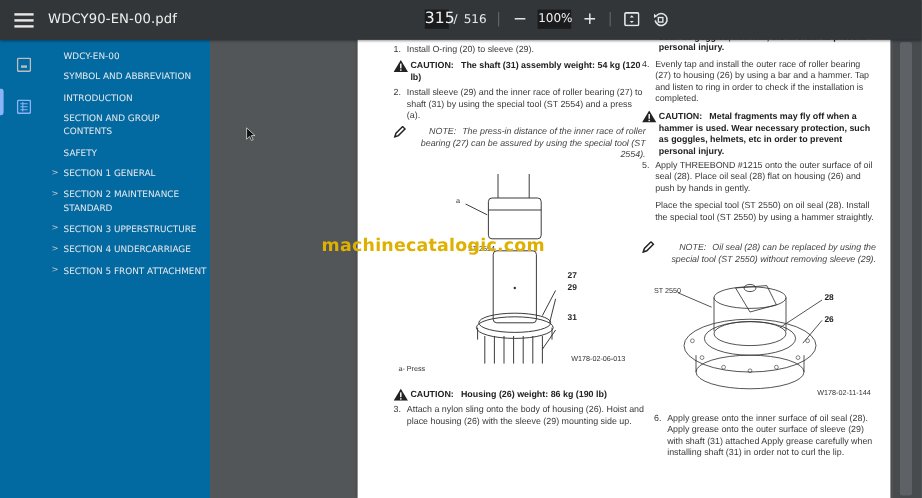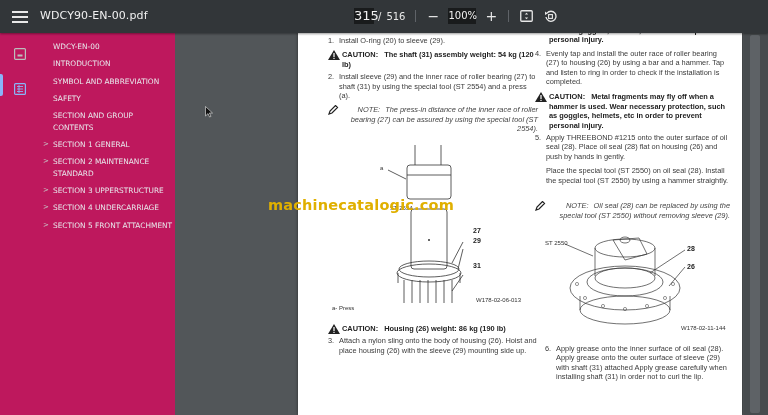--- a/index.html
+++ b/index.html
@@ -9,21 +9,21 @@
   .menu-btn span { display: block; height: 2px; background: #e8e8e8; margin: 2px 0 3px 0; }
   .title { position: absolute; left: 40px; top: 9px; font-size: 11px; color: #f1f1f1; letter-spacing: 0.1px; }
   .pager { position: absolute; left: 354px; top: 8px; display: flex; align-items: center; font-size: 10px; color: #e8e8e8; }
   .page-input { background: #191b1c; color: #f1f1f1; width: 20px; height: 16px; line-height: 16px; text-align: center; font-size: 13px; }
   .sep-slash { margin: 0 5px 0 4px; }
   .divider { width: 1px; height: 12px; background: #5f6368; margin: 0 10px; }
   .zoom-btn { font-size: 14px; width: 14px; text-align: center; color: #e8e8e8; cursor: pointer; }
   .zoom-input { background: #191b1c; color: #f1f1f1; width: 28px; height: 16px; line-height: 16px; text-align: center; font-size: 10px; margin: 0 8px; }
   .tool-icon { width: 14px; height: 14px; margin-left: 10px; cursor: pointer; display: flex; align-items: center; justify-content: center; }
 
-  .sidebar { position: absolute; left: 0; top: 33px; width: 175px; height: 382px; background: #be185d; }
+  .sidebar { position: absolute; left: 0; top: 33px; width: 175px; height: 382px; background: #0369a1; }
   .thumb-rail { position: absolute; left: 0; top: 0; width: 36px; height: 100%; }
   .rail-icon { position: absolute; left: 14px; width: 12px; height: 12px; cursor: pointer; }
   .rail-active { position: absolute; left: 0; top: 41px; width: 3px; height: 22px; background: #8ab4f8; border-radius: 0 2px 2px 0; }
   .outline { position: absolute; left: 40px; top: 8px; width: 135px; }
   .ol-item { position: relative; font-size: 7.4px; line-height: 11.5px; color: #e8eaed; padding-left: 13px; margin-bottom: 5.8px; cursor: pointer; text-transform: uppercase; }
   .ol-chev { position: absolute; left: 3px; top: 0; font-size: 7px; color: #c8c8c8; }
 
   .viewer { position: absolute; left: 175px; top: 33px; width: 593px; height: 382px; background: #525659; }
   .page { position: absolute; left: 123px; top: 0; width: 444px; height: 382px; background: #ffffff; box-shadow: 0 0 3px rgba(0,0,0,0.5); overflow: hidden; color: #333; font-family: "Liberation Sans", sans-serif; }
   .scroll { position: absolute; right: 0; top: 0; width: 24px; height: 382px; background: #474b4e; }
@@ -89,24 +89,24 @@
     <div class="rail-active"></div>
     <div class="rail-icon" style="top:47px">
       <svg width="12" height="12" viewBox="0 0 12 12">
           <rect x="0.6" y="0.6" width="10.8" height="10.8" rx="1" fill="none" stroke="#8ab4f8" stroke-width="1.2"></rect>
           <path d="M3 3.5 H9 M3 6 H9 M3 8.5 H9 M5 2 V10" stroke="#8ab4f8" stroke-width="0.9"></path>
         </svg>
     </div>
   </div>
   <div class="outline">
     <div class="ol-item"><span>WDCY-EN-00</span></div>
+    <div class="ol-item"><span>SYMBOL AND ABBREVIATION</span></div>
     <div class="ol-item"><span>INTRODUCTION</span></div>
-    <div class="ol-item"><span>SYMBOL AND ABBREVIATION</span></div>
+    <div class="ol-item"><span>SECTION AND GROUP CONTENTS</span></div>
     <div class="ol-item"><span>SAFETY</span></div>
-    <div class="ol-item"><span>SECTION AND GROUP CONTENTS</span></div>
     <div class="ol-item"><span class="ol-chev">&gt;</span><span>SECTION 1 GENERAL</span></div>
     <div class="ol-item"><span class="ol-chev">&gt;</span><span>SECTION 2 MAINTENANCE STANDARD</span></div>
     <div class="ol-item"><span class="ol-chev">&gt;</span><span>SECTION 3 UPPERSTRUCTURE</span></div>
     <div class="ol-item"><span class="ol-chev">&gt;</span><span>SECTION 4 UNDERCARRIAGE</span></div>
     <div class="ol-item"><span class="ol-chev">&gt;</span><span>SECTION 5 FRONT ATTACHMENT</span></div>
   </div>
 </div>
 
 <div class="viewer">
   <div class="page">

